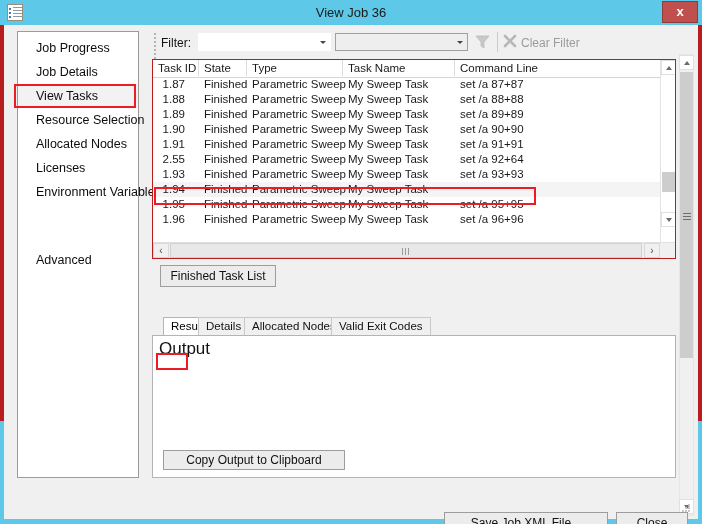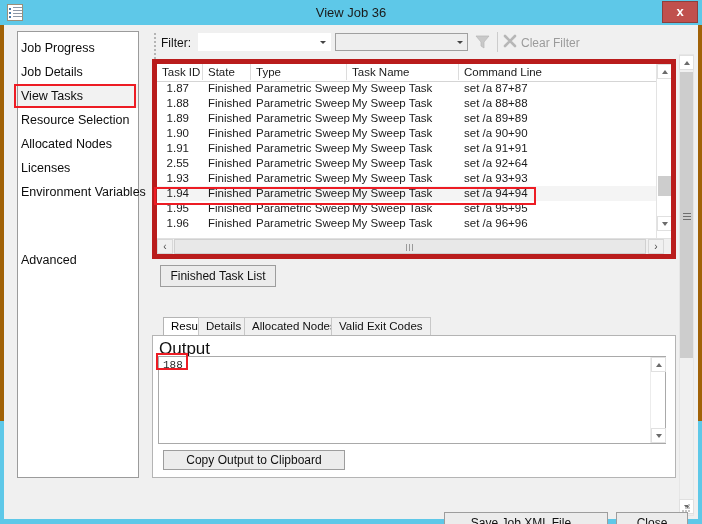--- a/index.html
+++ b/index.html
@@ -5,21 +5,21 @@
   html,body{margin:0;padding:0;}
   body{
     width:702px;height:524px;overflow:hidden;
     font-family:"Liberation Sans", sans-serif;
     font-size:12px;
     background:#5ec8e8;
     -webkit-font-smoothing:antialiased;
   }
   .window{
     position:absolute;left:0;top:0;width:702px;height:421px;
-    background:#a16207;
+    background:#b91c1c;
     box-sizing:border-box;
   }
   
   .titlebar{
     position:absolute;left:0;top:0;width:702px;height:25px;
     background:#5ec8e8;
   }
   .title-icon{
     position:absolute;left:7px;top:4px;width:16px;height:17px;
     background:#ffffff;border:1px solid #9a8f7a;box-sizing:border-box;
@@ -51,21 +51,21 @@
     background:#f0f0f0;
     box-sizing:border-box;
   }
   
   .nav{
     position:absolute;left:13px;top:6px;width:122px;height:447px;
     background:#ffffff;border:1px solid #9b9b9b;box-sizing:border-box;
   }
   .nav-item{
     position:absolute;left:0;width:120px;height:24px;
-    line-height:24px;padding-left:3px;box-sizing:border-box;
+    line-height:24px;padding-left:18px;box-sizing:border-box;
     font-size:12.5px;color:#0d0d0d;cursor:default;white-space:nowrap;
   }
   .nav-item.sel{background:#f2f2f2;}
   .redbox{position:absolute;border:2px solid #ed1c24;box-sizing:border-box;pointer-events:none;}
   
   .rightpane{
     position:absolute;left:146px;top:4px;width:528px;height:455px;
   }
   
   .toolbar{
@@ -91,21 +91,21 @@
     border-top:3px solid #444;
   }
   .combo .val{position:absolute;left:4px;top:1px;font-size:11px;color:#222;line-height:16px;}
   .funnel{position:absolute;left:325px;top:5px;width:15px;height:16px;}
   .sep{position:absolute;left:347px;top:3px;width:1px;height:20px;background:#cccccc;}
   .clearx{position:absolute;left:353px;top:5px;width:14px;height:14px;}
   .clear-label{position:absolute;left:371px;top:6px;font-size:12px;color:#9b9b9b;line-height:16px;}
   
   .grid{
     position:absolute;left:2px;top:30px;width:524px;height:200px;
-    background:#ffffff;border:5px solid #b91c1c;box-sizing:border-box;
+    background:#ffffff;border:1px solid #b91c1c;box-sizing:border-box;
     overflow:hidden;
   }
   .grid-head{
     position:absolute;left:0;top:0;width:522px;height:17px;
     background:#ffffff;border-bottom:1px solid #d5d5d5;
   }
   .gh{
     position:absolute;top:0;height:16px;line-height:16px;
     font-size:11.5px;color:#1a1a1a;padding-left:5px;box-sizing:border-box;
     border-right:1px solid #dcdcdc;white-space:nowrap;
@@ -315,21 +315,20 @@
             <div class="gc txt" style="left:46px;width:48px;">Finished</div>
             <div class="gc txt" style="left:94px;width:96px;">Parametric Sweep</div>
             <div class="gc txt" style="left:190px;width:112px;">My Sweep Task</div>
             <div class="gc txt" style="left:302px;width:205px;">set /a 93+93</div>
           </div>
           <div class="grow sel" style="top:105px;">
             <div class="gc num" style="left:0;width:46px;">1.94</div>
             <div class="gc txt" style="left:46px;width:48px;">Finished</div>
             <div class="gc txt" style="left:94px;width:96px;">Parametric Sweep</div>
             <div class="gc txt" style="left:190px;width:112px;">My Sweep Task</div>
-            <div class="gc txt" style="left:302px;width:205px;">set /a 94+94</div>
           </div>
           <div class="grow" style="top:120px;">
             <div class="gc num" style="left:0;width:46px;">1.95</div>
             <div class="gc txt" style="left:46px;width:48px;">Finished</div>
             <div class="gc txt" style="left:94px;width:96px;">Parametric Sweep</div>
             <div class="gc txt" style="left:190px;width:112px;">My Sweep Task</div>
             <div class="gc txt" style="left:302px;width:205px;">set /a 95+95</div>
           </div>
           <div class="grow" style="top:135px;">
             <div class="gc num" style="left:0;width:46px;">1.96</div>
@@ -372,31 +371,20 @@
 
       <div class="tabstrip">
         <div class="tab active" style="left:0;margin-left:11px;">Results</div>
         <div class="tab" style="left:46px;">Details</div>
         <div class="tab" style="left:92px;">Allocated Nodes</div>
         <div class="tab" style="left:179px;">Valid Exit Codes</div>
       </div>
 
       <div class="tabpanel">
         <div class="out-label">Output</div>
-        <div class="outbox">
-          <div class="outtext">188</div>
-          <div class="ovsb">
-            <div class="sbbtn" style="top:0;">
-                <span class="sbtri up"></span>
-              </div>
-            <div class="sbbtn" style="top:71px;">
-                <span class="sbtri dn"></span>
-              </div>
-          </div>
-        </div>
         <div class="btn btn-copy">Copy Output to Clipboard</div>
       </div>
       <div class="redbox" style="left:6px;top:324px;width:32px;height:17px;"></div>
 
     </div>
 
     <div class="outer-sb">
       <div class="sbbtn" style="top:0;left:-1px;">
           <span class="sbtri up"></span>
         </div>

